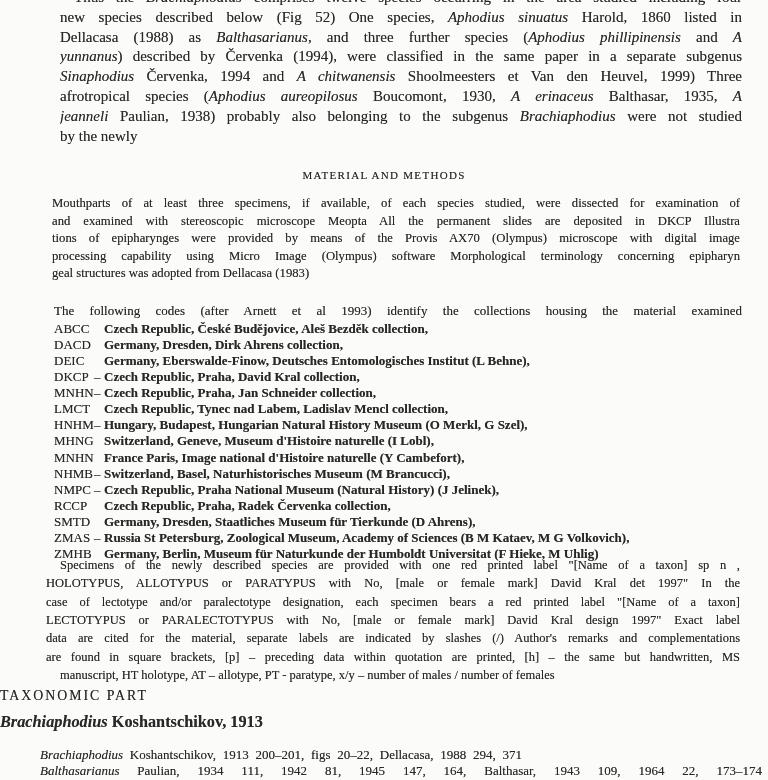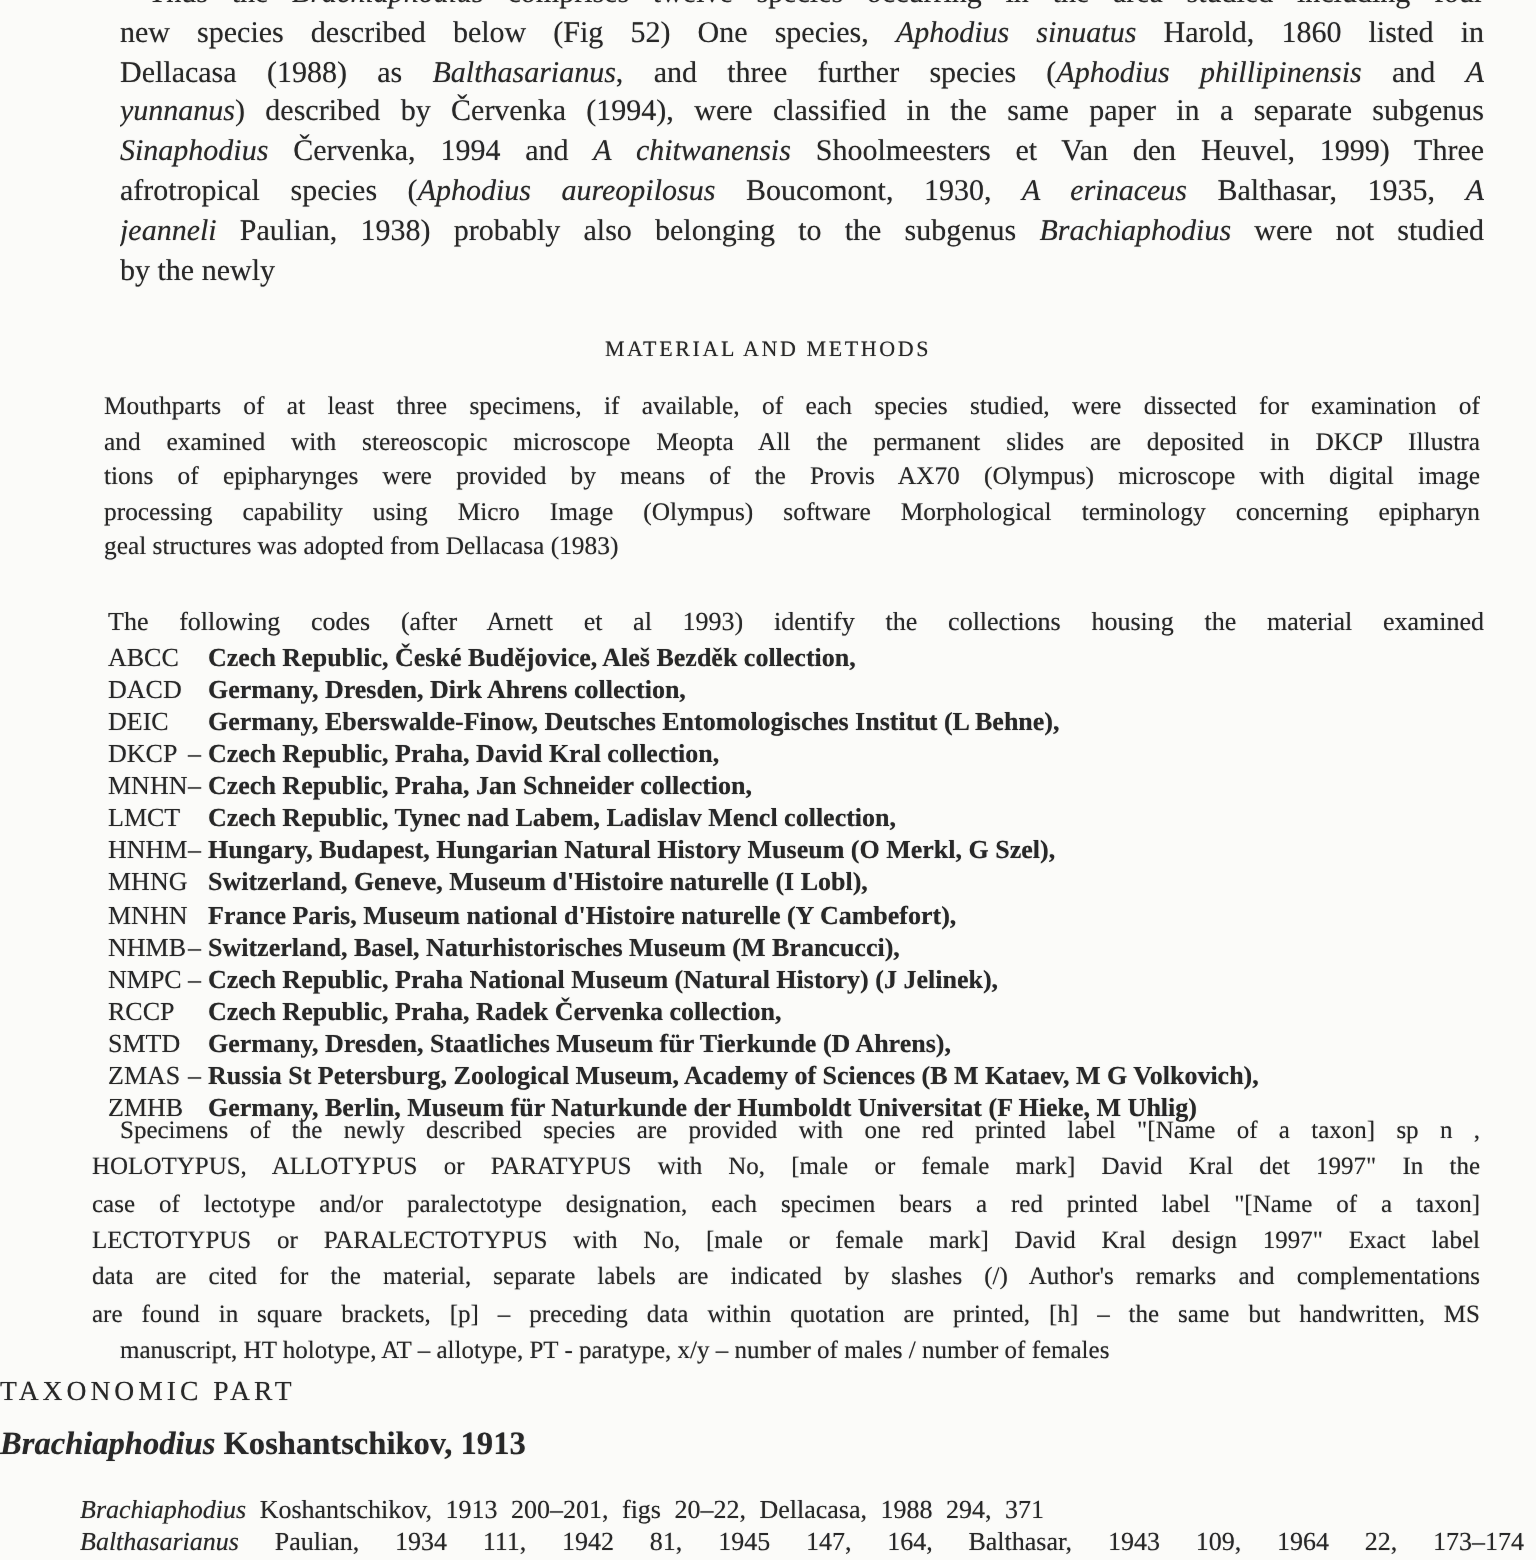--- a/index.html
+++ b/index.html
@@ -118,21 +118,21 @@
           <span class="desc">Hungary, Budapest, Hungarian Natural History Museum (O  Merkl, G  Szel),</span>
         </div>
         <div class="code-row">
           <span class="code">MHNG</span>
           <span class="sep"></span>
           <span class="desc">Switzerland, Geneve, Museum d'Histoire naturelle (I  Lobl),</span>
         </div>
         <div class="code-row">
           <span class="code">MNHN</span>
           <span class="sep"></span>
-          <span class="desc">France  Paris, Museum national d'Histoire naturelle (Y  Cambefort),</span>
+          <span class="desc">France  Paris, Image national d'Histoire naturelle (Y  Cambefort),</span>
         </div>
         <div class="code-row">
           <span class="code">NHMB</span>
           <span class="sep">–</span>
           <span class="desc">Switzerland, Basel, Naturhistorisches Museum (M  Brancucci),</span>
         </div>
         <div class="code-row">
           <span class="code">NMPC</span>
           <span class="sep">–</span>
           <span class="desc">Czech Republic, Praha  National Museum (Natural History) (J  Jelinek),</span>

